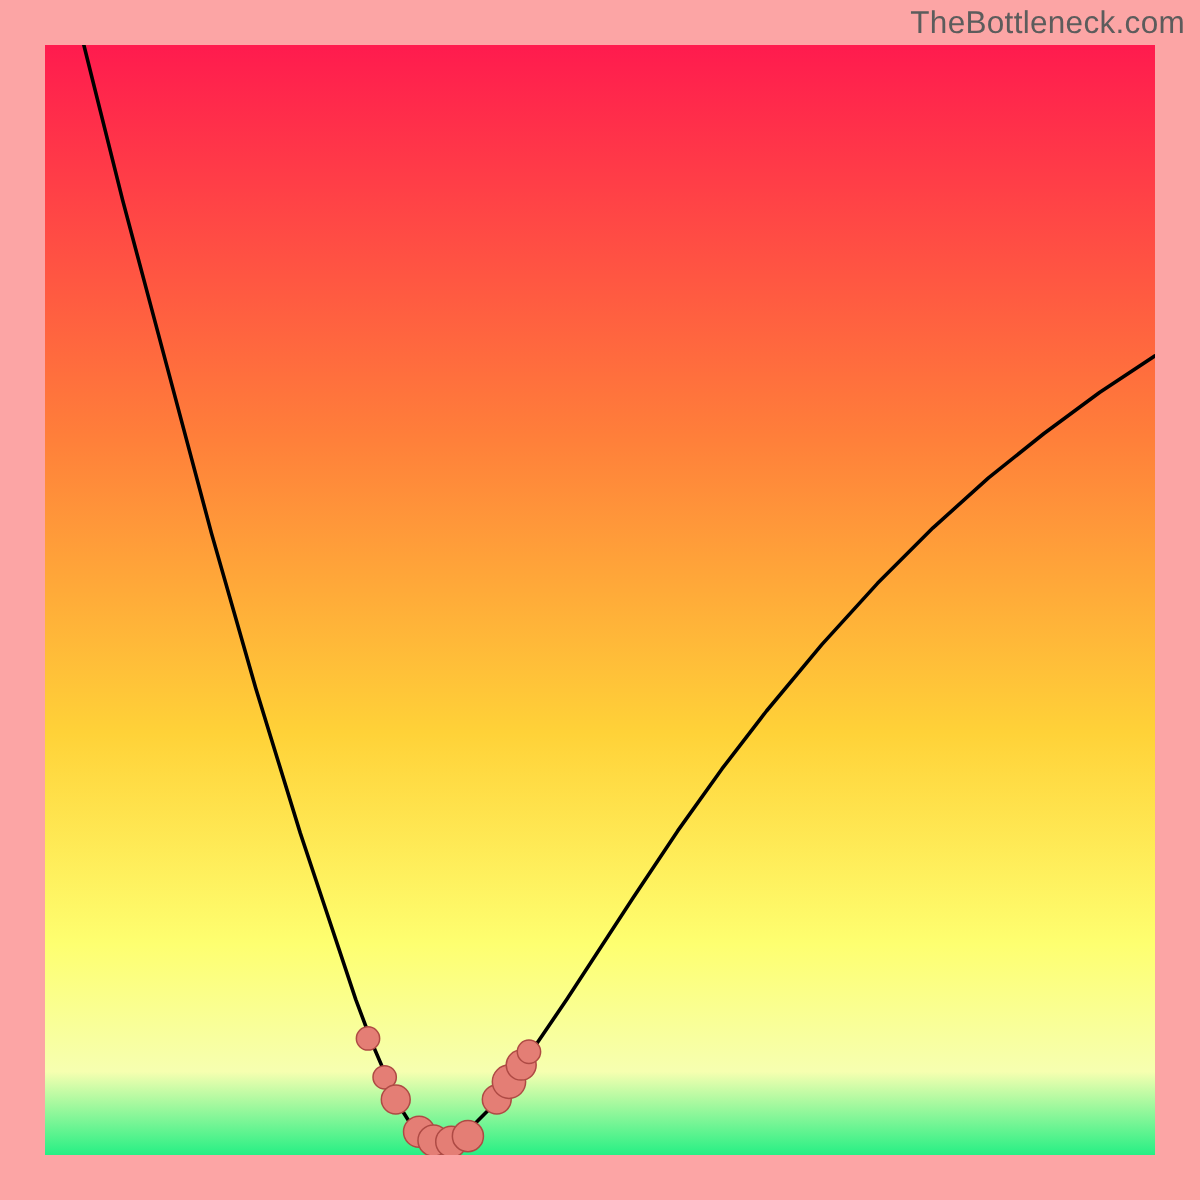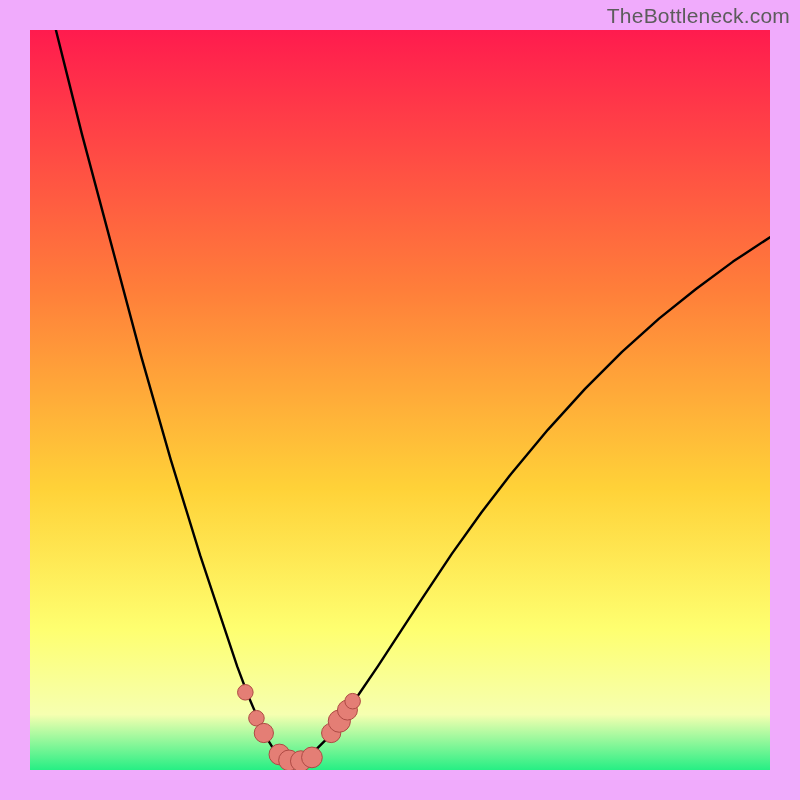--- a/index.html
+++ b/index.html
@@ -9,21 +9,21 @@
     height: 800px;
     overflow: hidden;
     background: #000;
     font-family: Arial, Helvetica, sans-serif;
   }
   .frame {
     position: absolute;
     left: 0; top: 0;
     width: 800px;
     height: 800px;
-    background: #f0abfc;
+    background: #fca5a5;
   }
   .plot {
     position: absolute;
     left: 30px;
     top: 30px;
     width: 740px;
     height: 740px;
   }
   .attribution {
     position: absolute;

